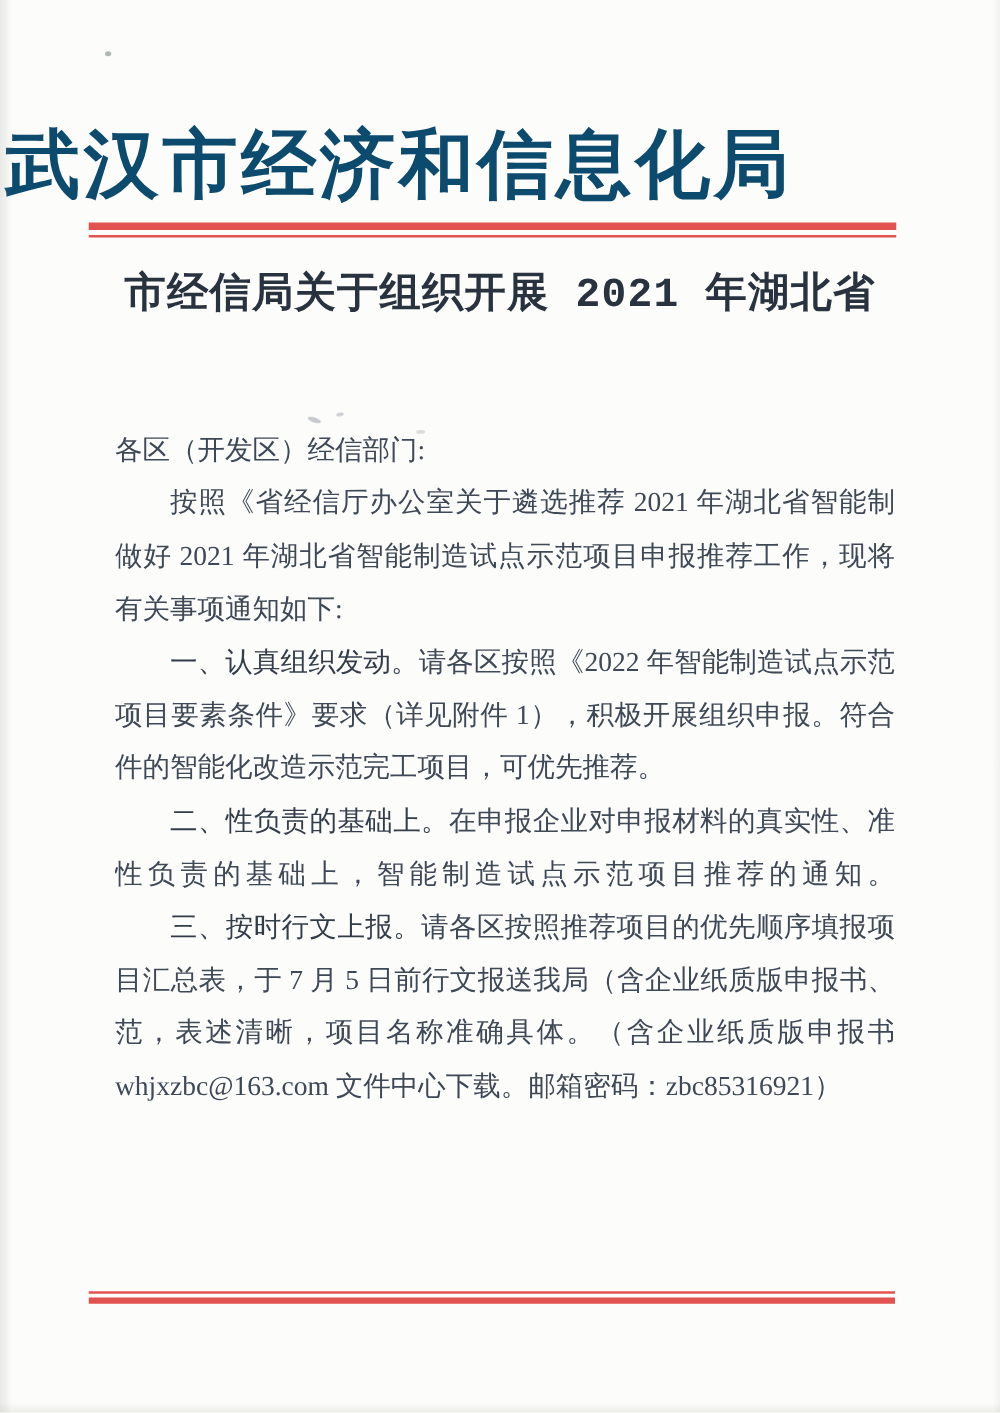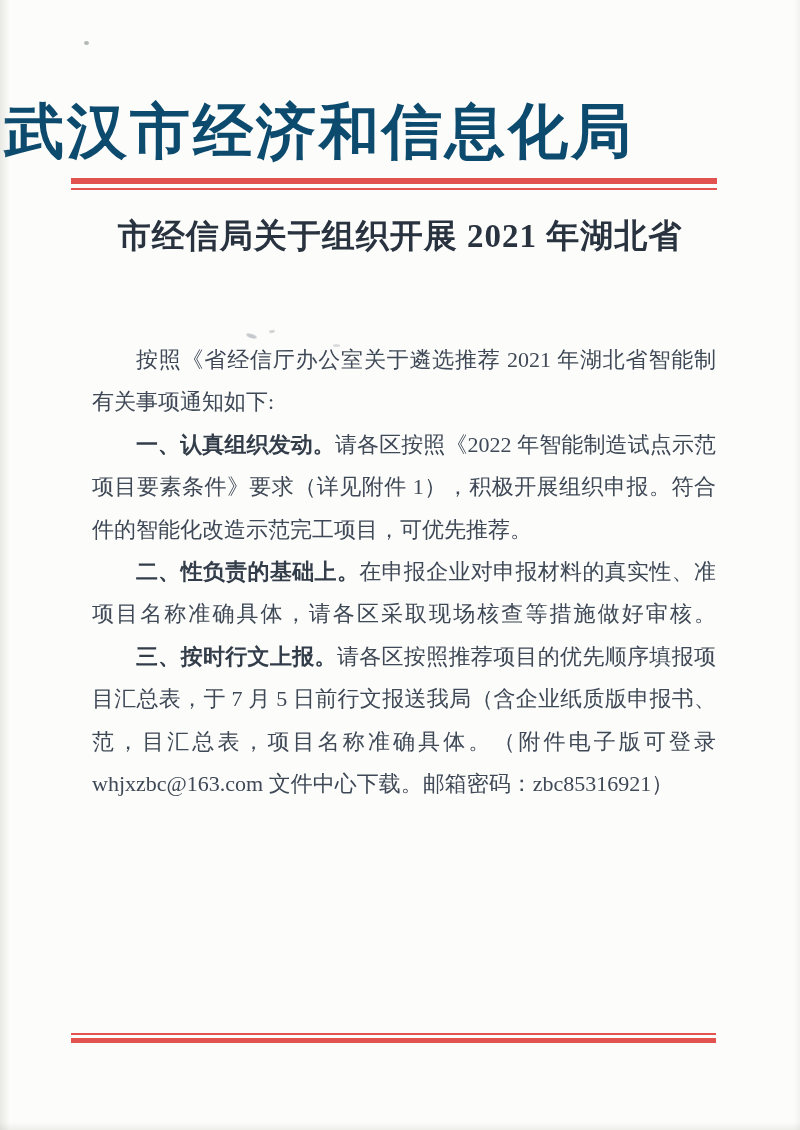--- a/index.html
+++ b/index.html
@@ -55,21 +55,21 @@
     position: absolute;
     top: 216px;
     left: 0;
     width: 800px;
     text-align: center;
     color: #29323f;
     font-weight: 700;
     font-size: 33px;
     line-height: 41px;
     letter-spacing: 1px;
-    font-family: Liberation Serif, serif;
+    font-family: Liberation Mono, monospace;
   }
   .doc-body {
     position: absolute;
     top: 339px;
     left: 92px;
     width: 624px;
     color: #3e4856;
     font-size: 22px;
   }
   .line {
@@ -83,21 +83,21 @@
     text-align-last: justify;
     text-justify: inter-character;
   }
   .line.end {
     text-align: left;
     text-align-last: left;
   }
   .line.indent { padding-left: 44px; }
   .lead {
     font-family: "Liberation Sans", "DejaVu Sans", sans-serif;
-    font-weight: 700;
+    font-weight: 400;
     color: #333d4a;
   }
   
   .speck { position: absolute; border-radius: 50%; filter: blur(0.6px); pointer-events: none; }
   .speck-1 { left: 84px;  top: 41px;  width: 5px;  height: 4px; background: rgba(115,130,118,0.55); }
   .speck-2 { left: 246px; top: 334px; width: 11px; height: 4px; background: rgba(95,105,120,0.35); transform: rotate(18deg); }
   .speck-3 { left: 269px; top: 330px; width: 6px;  height: 3px; background: rgba(95,105,120,0.30); transform: rotate(-10deg); }
   .speck-4 { left: 333px; top: 344px; width: 7px;  height: 3px; background: rgba(95,105,120,0.22); }
 </style>
 </head>
@@ -113,30 +113,32 @@
   <div class="letterhead">武汉市经济和信息化局</div>
 
   <div class="rule rule-top-thick"></div>
   <div class="rule rule-top-thin"></div>
 
   <div class="title">
     <div>市经信局关于组织开展 2021 年湖北省</div>
   </div>
 
   <div class="doc-body">
+    <div class="line end"><span>各区（开发区）经信部门:</span></div>
     <div class="line indent full"><span>按照《省经信厅办公室关于遴选推荐 2021 年湖北省智能制</span></div>
+    <div class="line full"><span>做好 2021 年湖北省智能制造试点示范项目申报推荐工作，现将</span></div>
     <div class="line end"><span>有关事项通知如下:</span></div>
     <div class="line indent full"><span class="lead">一、认真组织发动。</span><span>请各区按照《2022 年智能制造试点示范</span></div>
     <div class="line full"><span>项目要素条件》要求（详见附件 1），积极开展组织申报。符合条</span></div>
     <div class="line end"><span>件的智能化改造示范完工项目，可优先推荐。</span></div>
     <div class="line indent full"><span class="lead">二、性负责的基础上。</span><span>在申报企业对申报材料的真实性、准确</span></div>
-    <div class="line full"><span>项目名称准确具体，请各区采取现场核查等措施做好审核。</span></div>
+    <div class="line full"><span>性负责的基础上，智能制造试点示范项目推荐的通知。</span></div>
     <div class="line indent full"><span class="lead">三、按时行文上报。</span><span>请各区按照推荐项目的优先顺序填报项</span></div>
     <div class="line full"><span>目汇总表，于 7 月 5 日前行文报送我局（含企业纸质版申报书、</span></div>
-    <div class="line full"><span>范，目汇总表，项目名称准确具体。（附件电子版可登录</span></div>
+    <div class="line full"><span>范，表述清晰，项目名称准确具体。（含企业纸质版申报书</span></div>
     <div class="line end"><span>whjxzbc@163.com 文件中心下载。邮箱密码：zbc85316921）</span></div>
   </div>
 
   <div class="rule rule-bot-thin"></div>
   <div class="rule rule-bot-thick"></div>
 
   <div class="edge-left"></div>
   <div class="edge-bottom"></div>
   <div class="edge-right"></div>
 

